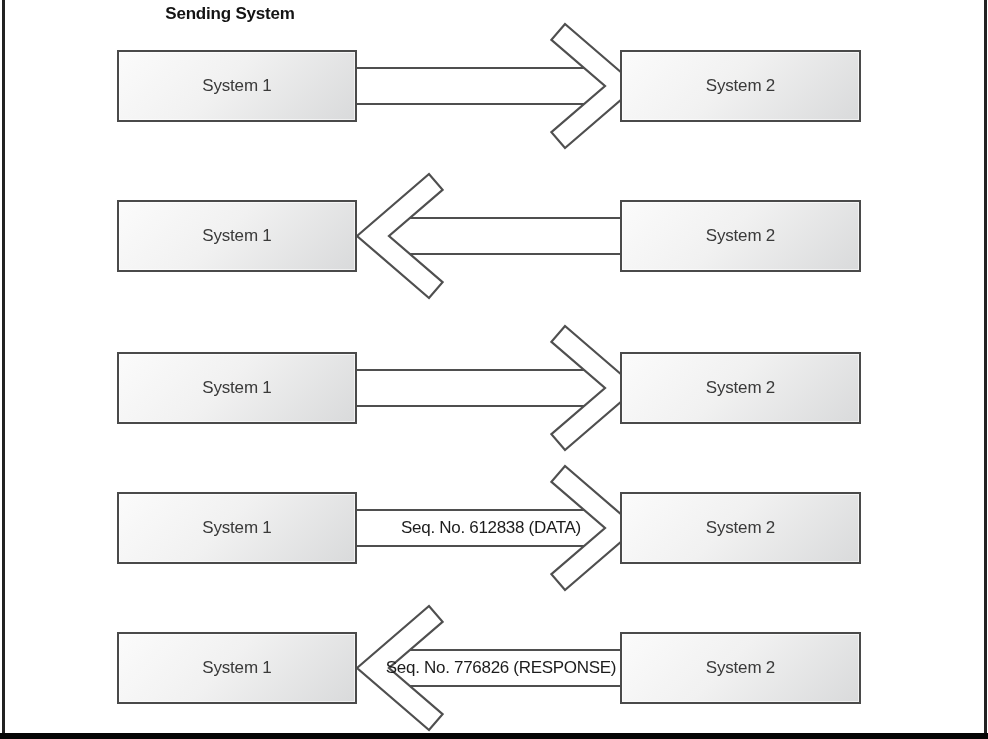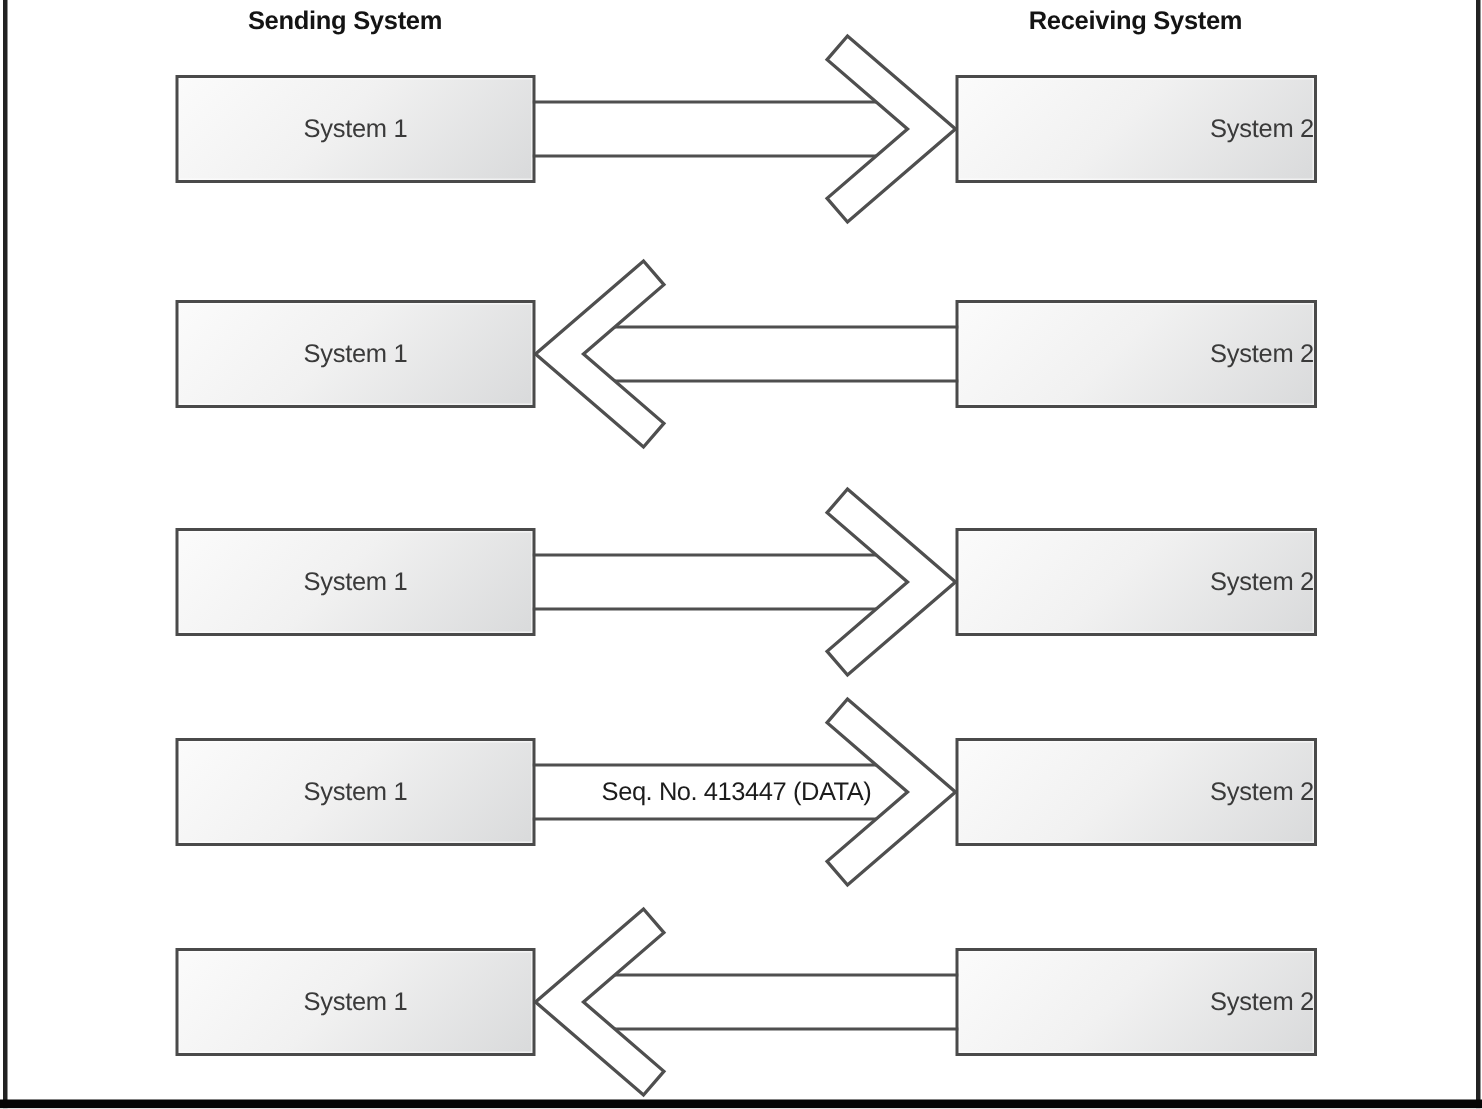--- a/index.html
+++ b/index.html
@@ -55,21 +55,21 @@
     align-items: center;
     justify-content: center;
     box-shadow: inset 0 0 0 1px rgba(255,255,255,0.6);
   }
   .sysbox .boxlabel {
     font-size: 17px;
     color: #3a3a3a;
     letter-spacing: -0.2px;
   }
   .box-left  { left: 117px; width: 240px; }
-  .box-right { left: 637px; width: 241px; justify-content: flex-end; }
+  .box-right { left: 620px; width: 241px; }
   .msg {
     position: absolute;
     top: 75px;
     transform: translate(-50%, -50%);
     font-size: 17px;
     color: #1c1c1c;
     letter-spacing: -0.3px;
     white-space: nowrap;
   }
   .msg.dir-right { left: 491px; }
@@ -78,21 +78,20 @@
 </head>
 <body>
 
 <div class="stage">
 
   <div class="frame-left"></div>
   <div class="frame-right"></div>
   <div class="frame-bottom"></div>
 
   <div class="col-header left">Sending System</div>
-  <div class="col-header right">Receiving System</div>
 
   <div class="row row-1">
     <svg class="arrow-svg" width="988" height="150" viewBox="0 0 988 150">
       <line x1="355" y1="57" x2="597" y2="57"></line>
       <line x1="355" y1="93" x2="597" y2="93"></line>
       <polygon points="637,75 565,13 551.4,28.8 605,75 551.4,121.2 565,137"></polygon>
     </svg>
     <div class="sysbox box-left">
       <span class="boxlabel">System 1</span>
     </div>
@@ -134,30 +133,31 @@
       <line x1="355" y1="57" x2="597" y2="57"></line>
       <line x1="355" y1="93" x2="597" y2="93"></line>
       <polygon points="637,75 565,13 551.4,28.8 605,75 551.4,121.2 565,137"></polygon>
     </svg>
     <div class="sysbox box-left">
       <span class="boxlabel">System 1</span>
     </div>
     <div class="sysbox box-right">
       <span class="boxlabel">System 2</span>
     </div>
-    <div class="msg dir-right">Seq. No. 413447 (DATA)</div>
+    <div class="msg dir-right">Seq. No. 612838 (DATA)</div>
   </div>
 
   <div class="row row-5">
     <svg class="arrow-svg" width="988" height="150" viewBox="0 0 988 150">
       <line x1="397" y1="57" x2="639" y2="57"></line>
       <line x1="397" y1="93" x2="639" y2="93"></line>
       <polygon points="357,75 429,13 442.6,28.8 389,75 442.6,121.2 429,137"></polygon>
     </svg>
     <div class="sysbox box-left">
       <span class="boxlabel">System 1</span>
     </div>
     <div class="sysbox box-right">
       <span class="boxlabel">System 2</span>
     </div>
+    <div class="msg dir-left">Seq. No. 776826 (RESPONSE)</div>
   </div>
 
 </div>
 
 </body></html>

